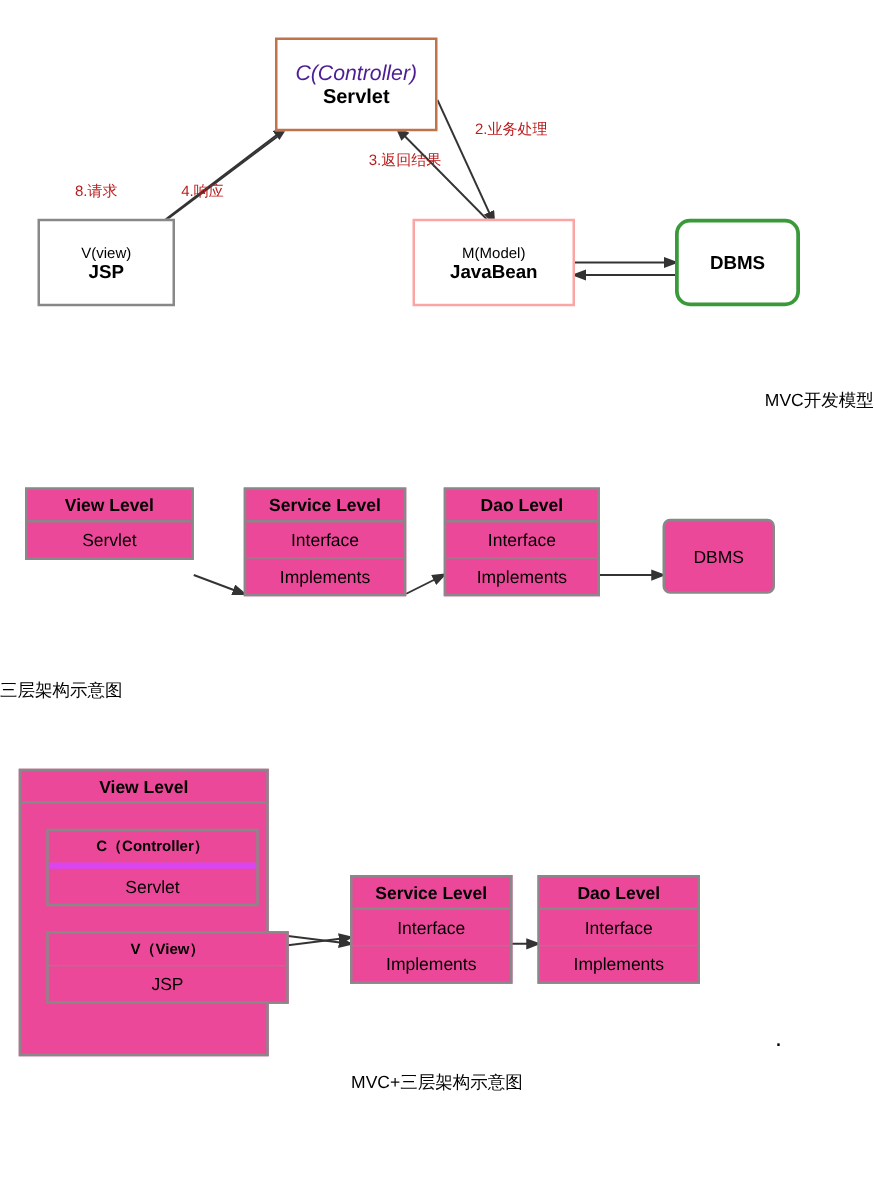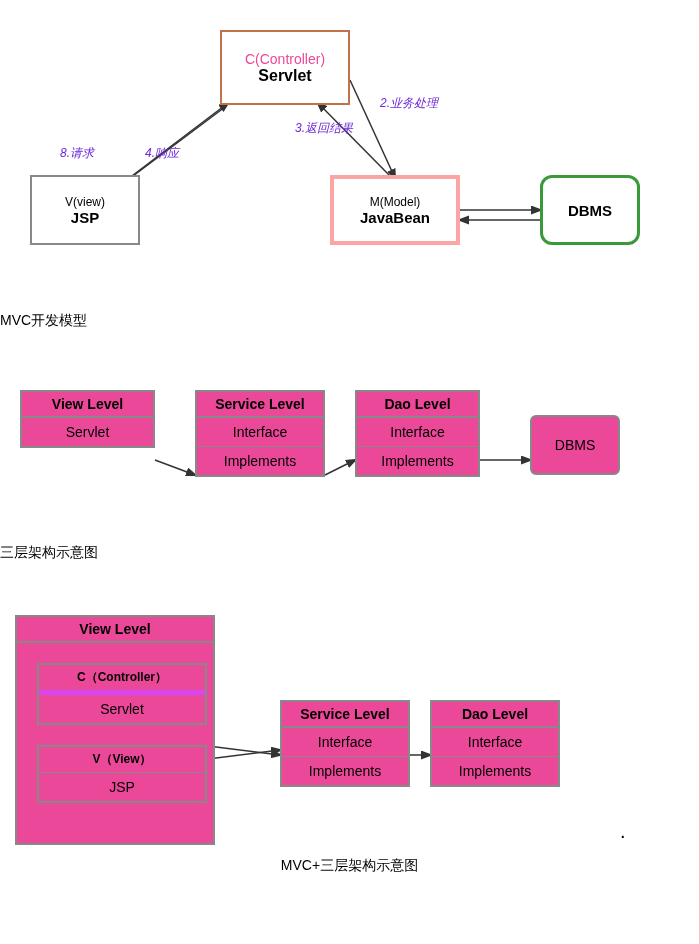--- a/index.html
+++ b/index.html
@@ -32,22 +32,23 @@
     
     .box-controller {
       top: 30px;
       left: 220px;
       width: 130px;
       height: 75px;
       border: 2px solid #c0724a;
       background: #fff;
     }
     .box-controller .box-title {
-      font-size: 14px;
-      color: #ec4899;
+      font-size: 17px;
+      color: #4c1d95;
+      font-style: italic;
     }
     .box-controller .box-main {
       font-size: 16px;
       font-weight: bold;
     }
 
     
     .box-view {
       top: 175px;
       left: 30px;
@@ -57,21 +58,21 @@
       background: #fff;
       text-align: center;
     }
 
     
     .box-model {
       top: 175px;
       left: 330px;
       width: 130px;
       height: 70px;
-      border: 4px solid #fca5a5;
+      border: 2px solid #fca5a5;
       background: #fff;
     }
 
     
     .box-dbms1 {
       top: 175px;
       left: 540px;
       width: 100px;
       height: 70px;
       border: 3px solid #3a9a3a;
@@ -91,27 +92,26 @@
     .arrows1 {
       position: absolute;
       top: 0; left: 0;
       width: 699px;
       height: 340px;
       pointer-events: none;
     }
 
     .label-red {
       position: absolute;
-      color: #6d28d9;
+      color: #b91c1c;
       font-size: 12px;
-      font-style: italic;
     }
 
     .diagram1-caption {
-      text-align: left;
+      text-align: right;
       font-size: 14px;
       position: absolute;
       bottom: 10px;
       width: 100%;
     }
 
     
     .diagram2 {
       position: relative;
       width: 699px;
@@ -274,21 +274,21 @@
   </svg>
 
   <div class="layer-box" style="top:15px;left:15px;width:200px;height:230px;border:2px solid #888;">
     <div class="layer-label">View Level</div>
 
     <div class="layer-box" style="position:relative;top:10px;left:10px;width:170px;border:2px solid #888;margin:10px;">
       <div class="layer-label" style="border-bottom:5px solid #d946ef;font-size:12px;">C（Controller）</div>
       <div class="layer-row">Servlet</div>
     </div>
 
-    <div class="layer-box" style="position:relative;top:20px;left:10px;width:170px;border:2px solid #888;margin:10px;">
+    <div class="layer-box" style="position:relative;top:20px;left:10px;width:194px;border:2px solid #888;margin:10px;">
       <div class="layer-label" style="border-bottom:1px solid #888;font-size:12px;">V（View）</div>
       <div class="layer-row">JSP</div>
     </div>
   </div>
 
   <div class="layer-box" style="top:100px;left:280px;width:130px;">
     <div class="layer-label">Service Level</div>
     <div class="layer-row">Interface</div>
     <div class="layer-row">Implements</div>
   </div>

